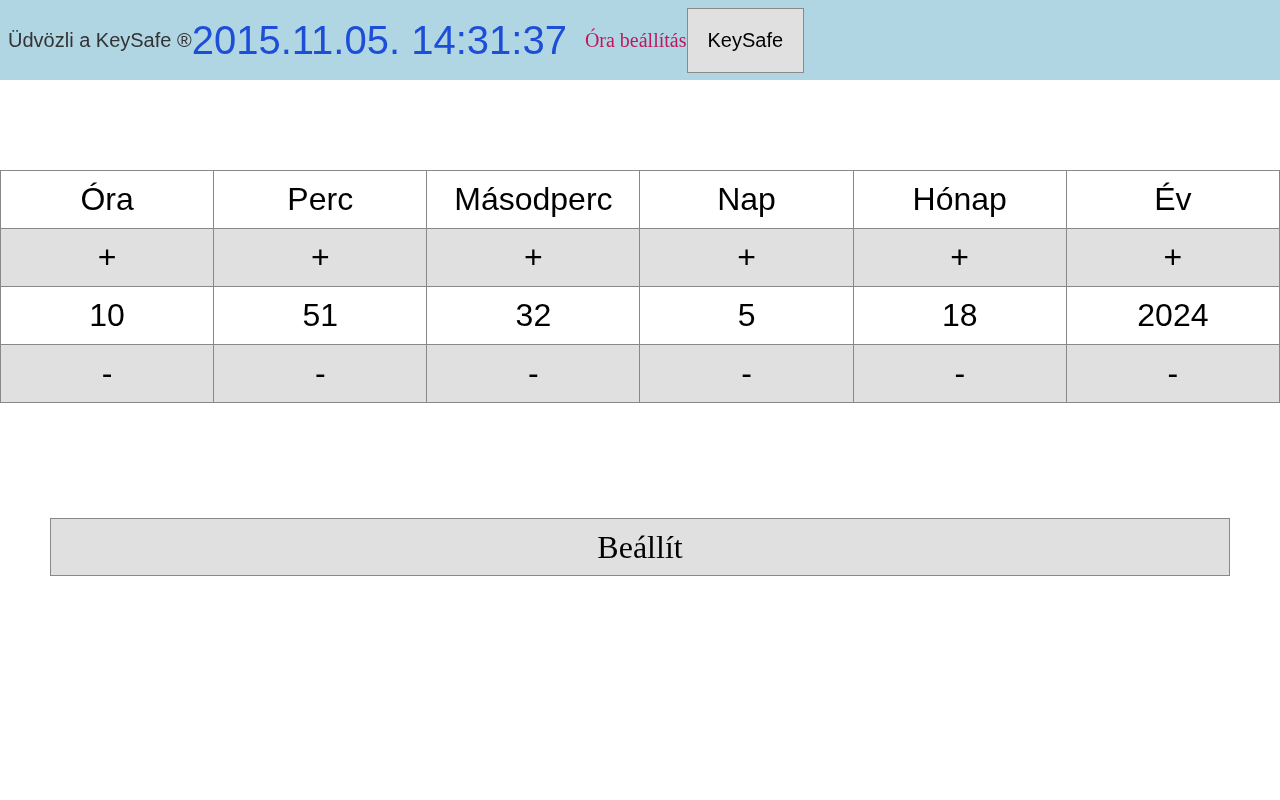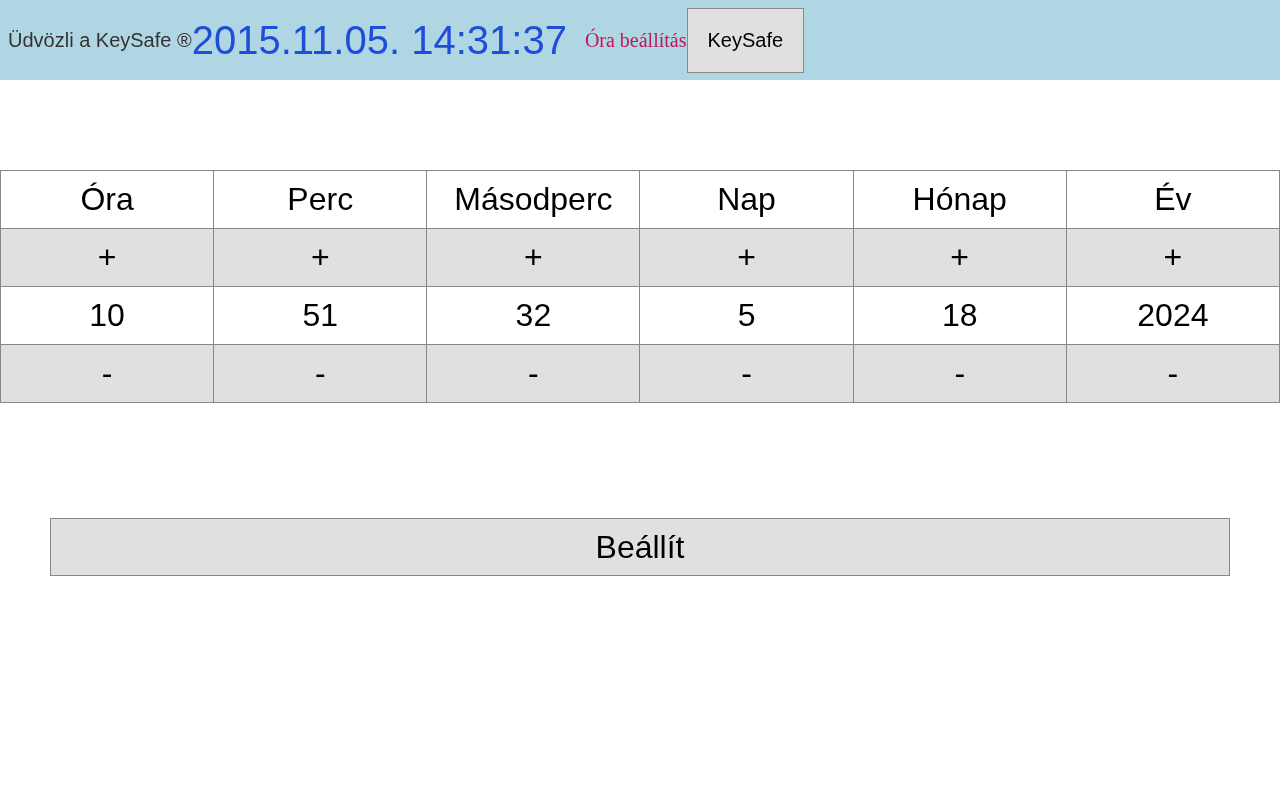--- a/index.html
+++ b/index.html
@@ -72,21 +72,21 @@
       background: #ffffff;
     }
     .set-button {
       display: block;
       margin: 115px auto 0;
       width: 1180px;
       height: 58px;
       background: #e0e0e0;
       border: 1px solid #888;
       font-size: 32px;
-      font-family: Liberation Sans, sans-serif;
+      font-family: Liberation Serif, serif;
       cursor: pointer;
     }
   </style>
 </head>
 <body>
 
 <div class="header">
   <span class="welcome">Üdvözli a KeySafe ®</span>
   <span class="datetime">2015.11.05. 14:31:37</span>
   <span class="page-title">Óra beállítás</span>

